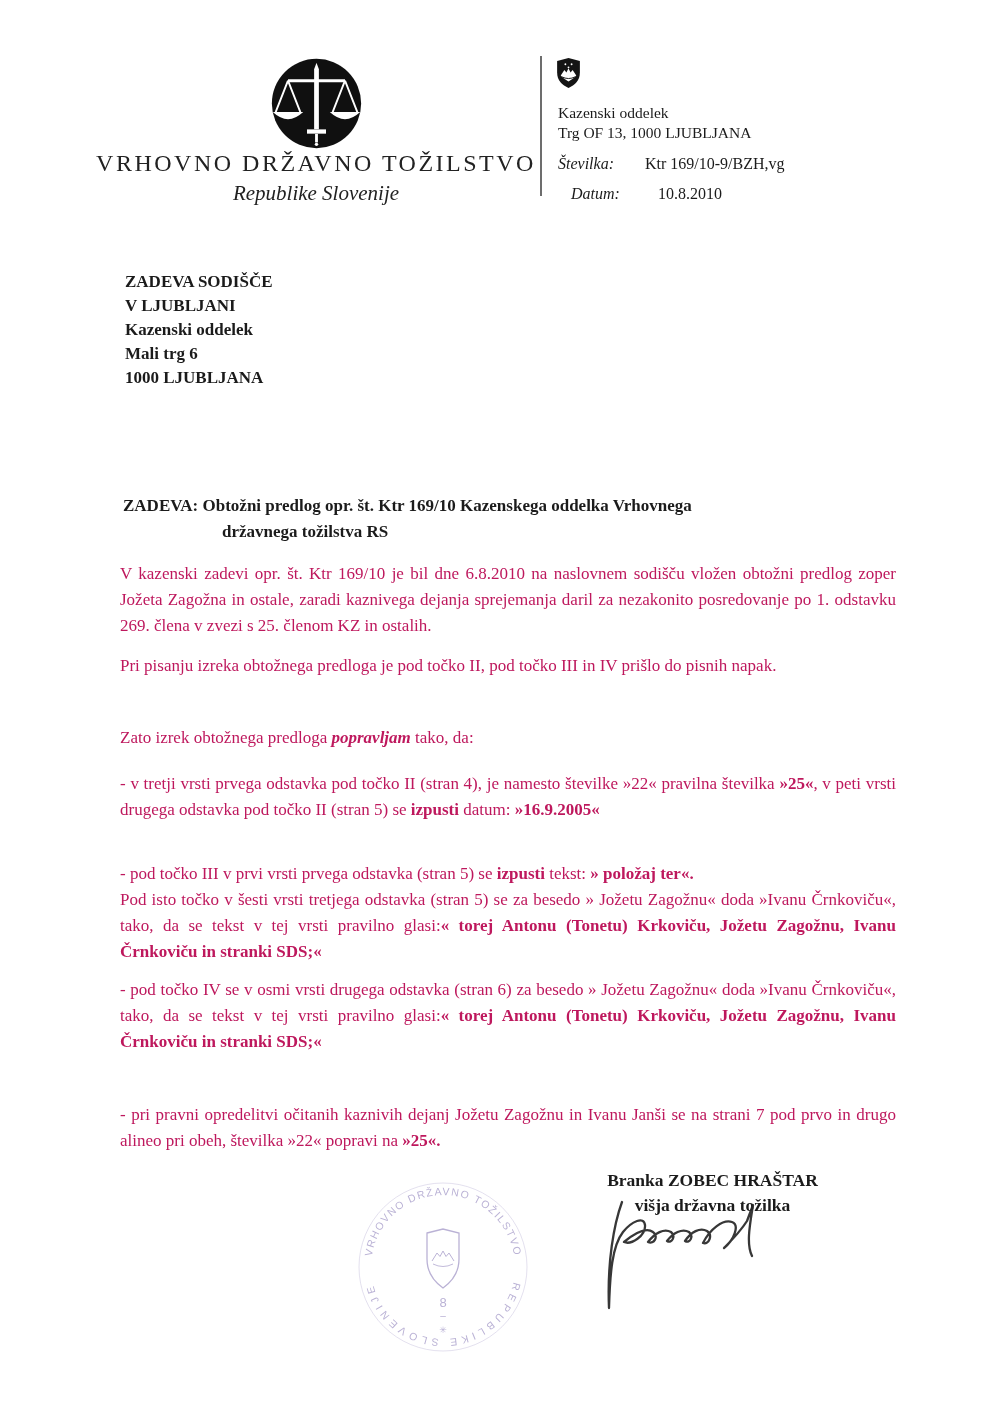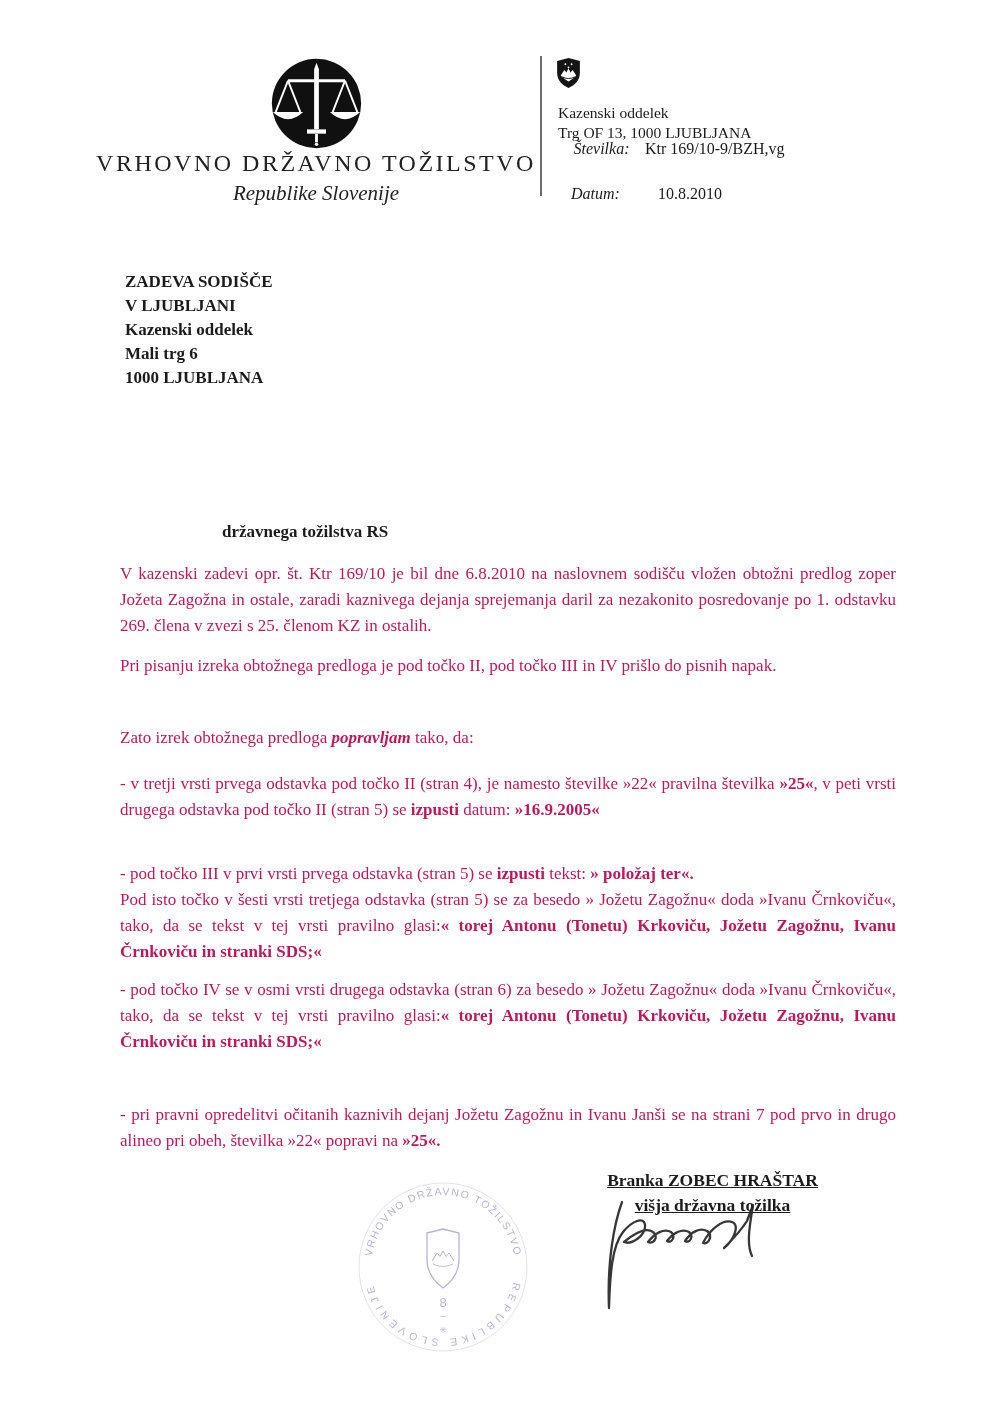--- a/index.html
+++ b/index.html
@@ -13,21 +13,21 @@
   
   .logo-svg   { position:absolute; left:269px; top:56px; width:95px; height:95px; }
   .org-name   { position:absolute; left:93px;  top:150px; width:446px; text-align:center;
                 font-size:24px; letter-spacing:2.5px; color:#222; white-space:nowrap; }
   .org-sub    { position:absolute; left:93px;  top:181px; width:446px; text-align:center;
                 font-style:italic; font-size:21px; color:#222; }
   .lh-divider { position:absolute; left:540px; top:56px; width:1.5px; height:140px; background:#6d6d6d; }
   .arms-svg   { position:absolute; left:557px; top:58px; width:23px; height:30px; }
   .lh-dept    { position:absolute; left:558px; top:103px; font-size:15.5px; line-height:19.5px; }
   .meta-row   { position:absolute; left:558px; font-size:16px; }
-  .meta-num   { top:140px;text-align:center; }
+  .meta-num   { top:155px; }
   .meta-date  { top:185px;margin-left:13px; }
   .meta-lbl   { display:inline-block; width:87px; font-style:italic; }
 
   
   .addressee  { position:absolute; left:125px; top:270px; font-weight:bold;
                 font-size:17px; line-height:24px; }
   .addr-city  { }
 
   
   .subj1 { position:absolute; left:123px; top:496px; font-weight:bold; font-size:17px; }
@@ -36,21 +36,21 @@
   
   .bp { position:absolute; left:120px; width:776px; text-align:justify;
         font-size:17px; line-height:26px; color:#be185d; }
   .p-0 { top:561px; } .p-1 { top:653px; } .p-2 { top:725px; } .p-3 { top:771px; }
   .p-4 { top:861px; } .p-5 { top:887px; } .p-6 { top:977px; } .p-7 { top:1102px; }
   .b  { font-weight:bold; }
   .bi { font-weight:bold; font-style:italic; }
 
   
   .sig-block { position:absolute; left:540px; top:1168px; width:345px; text-align:center;
-               font-weight:bold; font-size:17.5px; line-height:25px;text-decoration:underline; }
+               font-weight:bold; font-size:17.5px; line-height:25px; }
   .sig-svg   { position:absolute; left:578px; top:1196px; width:215px; height:125px; z-index:3; }
   .stamp-svg { position:absolute; left:352px; top:1176px; width:182px; height:182px; z-index:2; }
   .stamp-ink { opacity:0.55; filter:blur(0.4px); }
   .stamp-txt { font-family:"Liberation Sans","DejaVu Sans",sans-serif; }
 </style>
 </head>
 <body>
 
 <div class="page">
 
@@ -93,20 +93,24 @@
   </div>
 
   <div class="addressee">
     <div>ZADEVA SODIŠČE</div>
     <div>V LJUBLJANI</div>
     <div>Kazenski oddelek</div>
     <div>Mali trg 6</div>
     <div class="addr-city">1000 LJUBLJANA</div>
   </div>
 
+  <div class="subj1">
+    <span>ZADEVA:</span>
+    <span>Obtožni predlog opr. št. Ktr 169/10 Kazenskega oddelka Vrhovnega</span>
+  </div>
   <div class="subj2">državnega tožilstva RS</div>
 
   <p class="bp p-0">
     <span>V kazenski zadevi opr. št. Ktr 169/10 je bil dne 6.8.2010 na naslovnem sodišču vložen obtožni predlog zoper Jožeta Zagožna in ostale, zaradi kaznivega dejanja sprejemanja daril za nezakonito posredovanje po 1. odstavku 269. člena v zvezi s 25. členom KZ in ostalih.</span>
   </p>
   <p class="bp p-1">
     <span>Pri pisanju izreka obtožnega predloga je pod točko II, pod točko III in IV prišlo do pisnih napak.</span>
   </p>
   <p class="bp p-2">
     <span>Zato izrek obtožnega predloga </span><span class="bi">popravljam</span><span> tako, da:</span>

